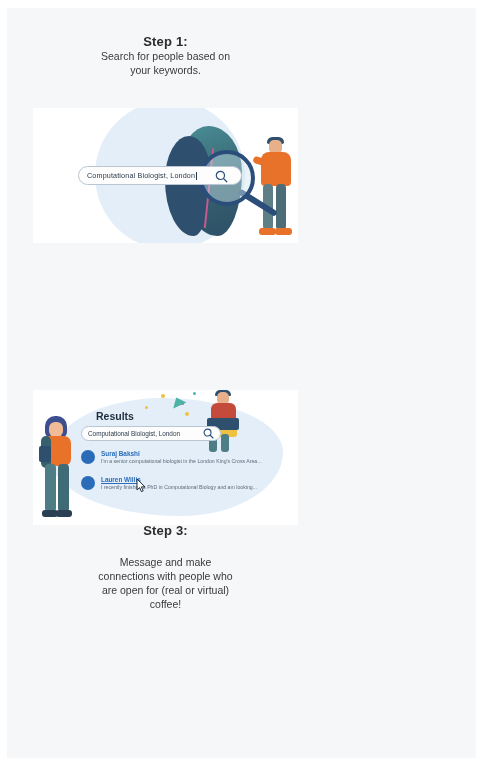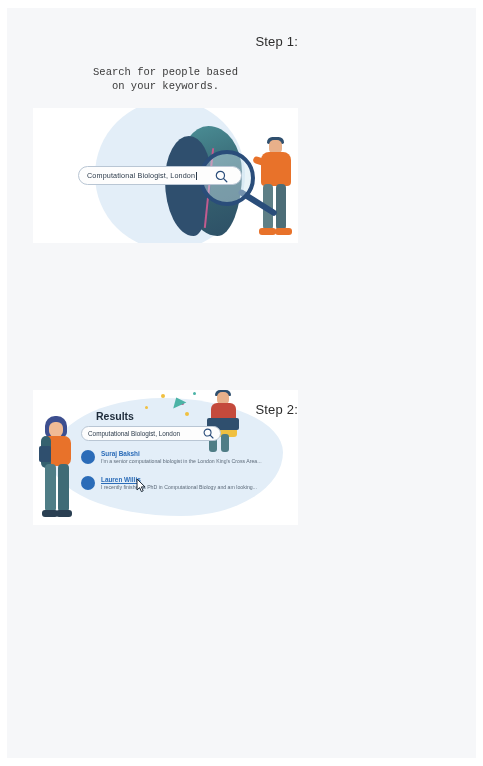--- a/index.html
+++ b/index.html
@@ -14,23 +14,23 @@
     width:469px;height:750px;
     background:#f6f7f9;
     overflow:hidden;
   }
   .col{
     position:absolute;left:26px;top:0;width:265px;
   }
 
   
   .step-title{
-    text-align:right;
+    text-align:center;
     font-size:13px;
-    font-weight:normal;
+    font-weight:bold;
     color:#2c2c2c;
     letter-spacing:.2px;
   }
   .step-body{
     text-align:center;
     font-size:10.5px;
     line-height:14px;
     color:#3a3a3a;
     max-width:150px;
     margin:0 auto;
@@ -150,21 +150,21 @@
   .plane{position:absolute;width:0;height:0;border-left:9px solid transparent;border-right:9px solid transparent;border-bottom:11px solid #4bb3a6;}
   svg{display:block;}
 </style>
 </head>
 <body>
 
 <div id="page">
 
   <div class="col" style="top:26px;">
     <div class="step-title">Step 1:</div>
-    <div class="step-body" style="margin-top:16px;font-family:Liberation Mono, monospace;">Search for people based on your keywords.</div>
+    <div class="step-body" style="">Search for people based on your keywords.</div>
   </div>
 
   <div class="col card" id="panel1" style="top:100px;">
     <div class="blob" id="p1-circle"></div>
     <div class="teal-shape"></div>
     <div class="navy-shape"></div>
     <div class="pink-line"></div>
 
     <div id="p1-man">
       <div class="m-arm"></div>
@@ -253,17 +253,20 @@
     </div>
 
     <div style="position:absolute;left:103px;top:88px;">
       <svg width="11" height="15" viewBox="0 0 11 15">
         <path d="M1 1 L1 12 L3.6 9.6 L5.4 13.6 L7.2 12.8 L5.4 8.9 L9 8.9 Z" fill="#ffffff" stroke="#1d2b3a" stroke-width="1"></path>
       </svg>
     </div>
   </div>
 
   <div class="col" style="top:394px;">
-    <div class="step-title">Step 2:</div>
-  </div>
-
+  </div>
+
+  <div class="col" style="top:515px;">
+    <div class="step-title">Step 3:</div>
+    <div class="step-body" style="margin-top:17px;">Message and make connections with people who are open for (real or virtual) coffee!</div>
+  </div>
 
 </div>
 
 </body></html>

